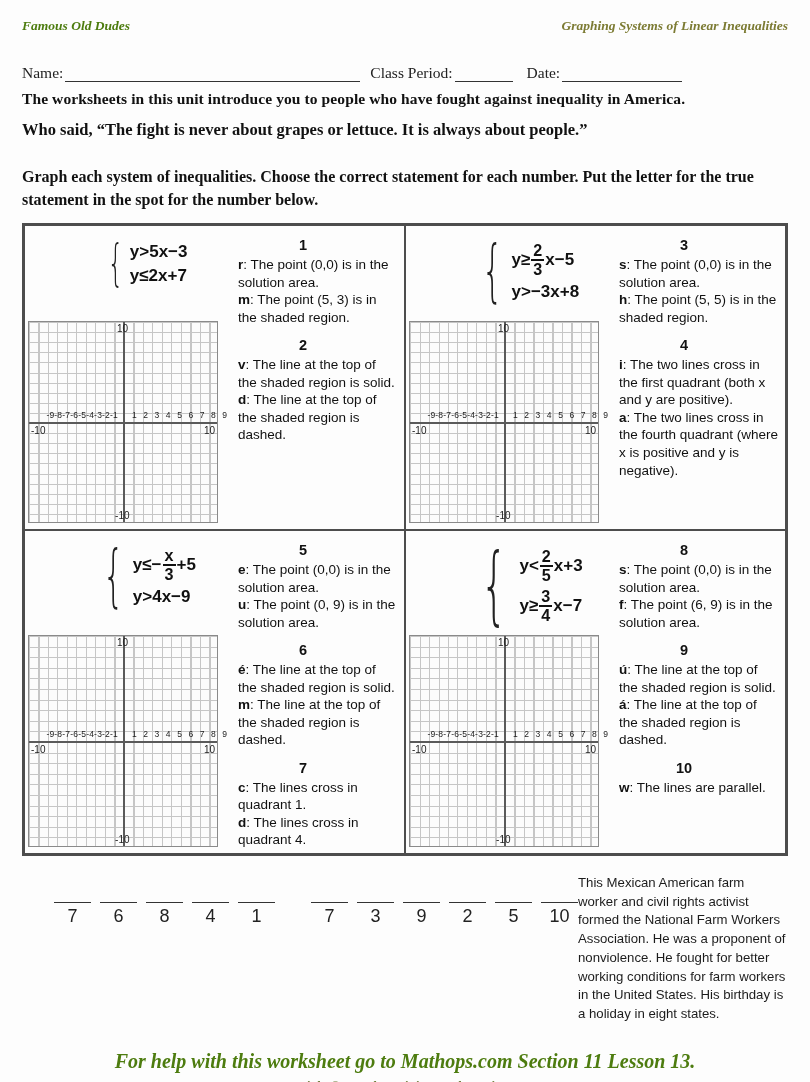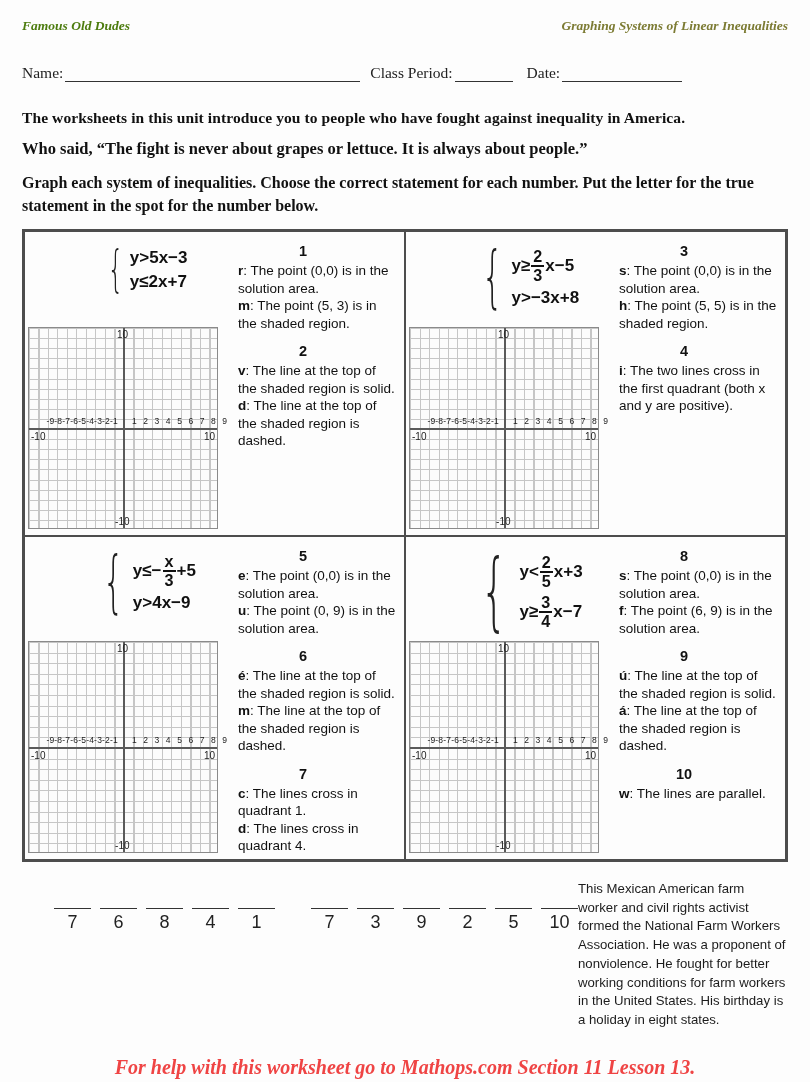--- a/index.html
+++ b/index.html
@@ -10,23 +10,23 @@
   }
   
   .hdr { display:flex; justify-content:space-between; font-weight:bold; font-style:italic;
          font-size:13.5px; }
   
   .nameline { display:flex; align-items:flex-end; margin-top:30px; font-size:15.5px; color:#222; }
   .fill { display:inline-block; border-bottom:1.3px solid #333; height:14px; }
   .nameline .lbl { margin-right:2px;text-align:center; }
   .nameline .gap { width:10px; }
   
-  .intro { margin-top:27px; font-weight:bold; font-size:15.5px; letter-spacing:.1px; }
+  .intro { margin-top:8px; font-weight:bold; font-size:15.5px; letter-spacing:.1px; }
   .quote { margin-top:12px; font-weight:bold; font-size:16.5px; }
-  .instr { margin-top:12px; font-weight:bold; font-size:16px; line-height:1.45; width:760px; }
+  .instr { margin-top:25px; font-weight:bold; font-size:16px; line-height:1.45; width:760px; }
   
   .grid { margin-top:12px; width:766px; display:grid; grid-template-columns:1fr 1fr;
           border:2px solid #4d4d4d; }
   .cell { border:1px solid #4d4d4d; padding:6px 4px 4px 3px; display:flex; min-height:305px; }
   .cell-left { width:196px; flex:0 0 196px; display:flex; flex-direction:column; }
   .system { display:flex; align-items:center; justify-content:center; margin:8px 0 8px 36px;
             font-family:"Liberation Sans", sans-serif; font-weight:700; font-size:17px; }
   .brace { font-family:"DejaVu Sans", sans-serif; font-weight:300; line-height:0.95;
            transform:scaleX(.5); transform-origin:center; margin-right:-2px; color:#222; }
   .sys-lines { display:flex; flex-direction:column; gap:4px; }
@@ -154,20 +154,21 @@
           <span class="glabel xneg">-9-8-7-6-5-4-3-2-1</span>
           <span class="glabel xpos">1 2 3 4 5 6 7 8 9</span>
         </div>
       </div>
       <div class="cell-right">
           <div class="qnum">3</div>
           <p class="opt"><b>s</b>: The point (0,0)  is in the solution area.</p>
           <p class="opt"><b>h</b>: The point (5, 5) is in the shaded region.</p>
           <div class="qnum later">4</div>
           <p class="opt"><b>i</b>: The two lines cross in the first quadrant (both x and y are positive).</p>
+          <p class="opt"><b>a</b>: The two lines cross in the fourth quadrant (where x is positive and y is negative).</p>
         </div>
     </div>
 
     <div class="cell row2">
       <div class="cell-left">
         <div class="system">
           <span class="brace" style="font-size: 67.2px;">{</span>
           <div class="sys-lines">
               <div class="sys-line">y≤−<span class="frac">
                   <span class="num">x</span>
@@ -287,18 +288,18 @@
           <div class="aslot">
             <div class="blank"></div>
             <div class="anum">10</div>
           </div>
         </div>
       </div>
     <p class="bio">This Mexican American farm worker and civil rights activist formed the National Farm Workers Association. He was a proponent of nonviolence.  He fought for better working conditions for farm workers in the United States. His birthday is a holiday in eight states.</p>
   </div>
 
   <div class="footer">
-    <div class="help" style="color:#ef4444">For help with this worksheet go to Mathops.com Section 11 Lesson 13.</div>
+    <div class="help" style="color:#4d7c0f">For help with this worksheet go to Mathops.com Section 11 Lesson 13.</div>
     <div class="copy" style="color:#6e7c3a">Copyright © 2010 by Twining Mathematics, LLC</div>
 
   </div>
 
 </div>
 
 </body></html>

